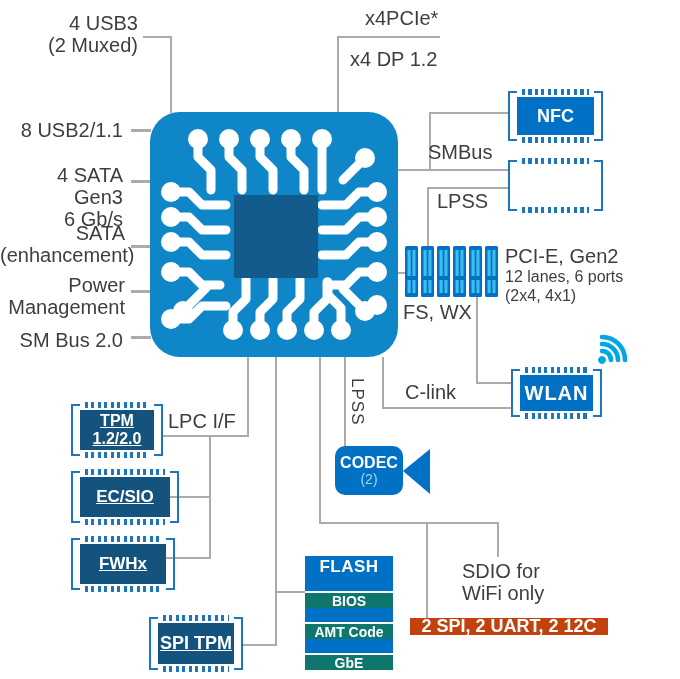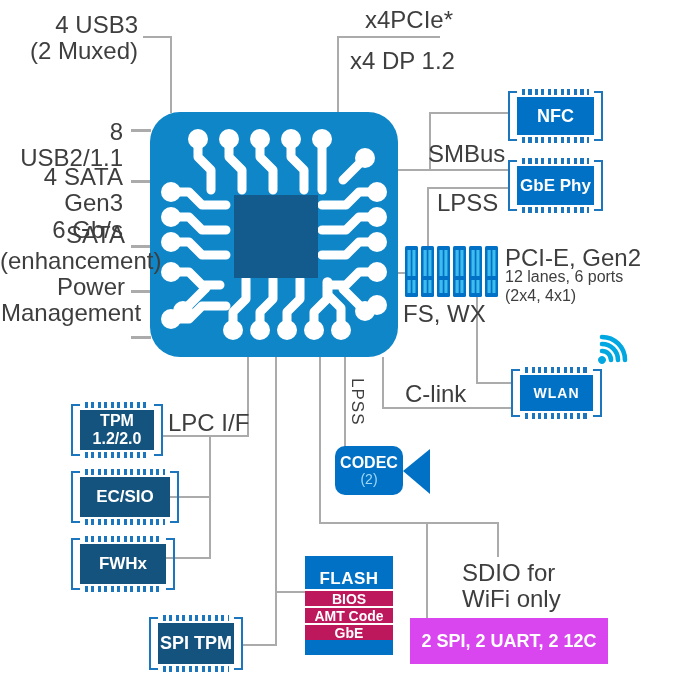--- a/index.html
+++ b/index.html
@@ -3,45 +3,45 @@
 <meta charset="utf-8">
 <style>
   html,body{margin:0;padding:0;background:#fff;}
   #canvas{
     position:relative;width:680px;height:679px;background:#ffffff;overflow:hidden;
     font-family:"Liberation Sans",sans-serif;
   }
   
   .ln{position:absolute;background:#ABABAB;}
   
-  .lbl{position:absolute;color:#3E3E3E;font-size:24px;line-height:1.1;white-space:pre-line;}
+  .lbl{position:absolute;color:#3E3E3E;font-size:20px;line-height:1.1;white-space:pre-line;}
   .lbl.right{text-align:right;}
   .lbl.small{font-size:16px;}
   .lbl.vert{writing-mode:vertical-rl;letter-spacing:1px;font-size:17px;}
   
   .pkg{position:absolute;}
   .pkg .br-l,.pkg .br-r{position:absolute;top:2px;bottom:2px;width:9px;border:2px solid #1B76BD;box-sizing:border-box;}
   .pkg .br-l{left:0;border-right:none;}
   .pkg .br-r{right:0;border-left:none;}
   .pkg .pins-top,.pkg .pins-bot{position:absolute;left:14px;right:14px;height:6px;
     background:repeating-linear-gradient(90deg,#1B76BD 0 3px,transparent 3px 6.5px);}
   .pkg .pins-top{top:0;}
   .pkg .pins-bot{bottom:0;}
   .pkg .body{position:absolute;left:9px;right:9px;top:8px;bottom:8px;display:flex;flex-direction:column;
     align-items:center;justify-content:center;color:#fff;font-weight:bold;text-align:center;white-space:pre-line;}
   .pkg.bright .body{background:#0071C5;}
-  .pkg.dark .body{background:#14537E;}
+  .pkg.dark .body{background:#14537E;text-decoration:underline;}
   
   #flash{position:absolute;left:305px;top:556px;width:88px;height:99px;background:#0071C5;}
   #flash .hd{height:21px;display:flex;align-items:center;justify-content:center;color:#fff;
-    font-weight:bold;font-size:17px;letter-spacing:.5px;margin-top:12px;}
-  #flash .row{height:15px;margin-top:2px;background:#be185d;color:#fff;font-size:14px;font-weight:bold;
+    font-weight:bold;font-size:17px;letter-spacing:.5px;}
+  #flash .row{height:15px;margin-top:16px;background:#0f766e;color:#fff;font-size:14px;font-weight:bold;
     display:flex;align-items:center;justify-content:center;box-shadow:0 -2px 0 #fff;}
   
-  #iobox{position:absolute;left:410px;top:618px;width:198px;height:46px;background:#d946ef;color:#fff;
+  #iobox{position:absolute;left:410px;top:618px;width:198px;height:17px;background:#c2410c;color:#fff;
     font-weight:bold;font-size:18px;display:flex;align-items:center;justify-content:center;}
   
   #codec{position:absolute;left:335px;top:446px;width:68px;height:49px;background:#0071C5;border-radius:10px;
     display:flex;flex-direction:column;align-items:center;justify-content:center;color:#fff;}
   #codec .t{font-weight:bold;font-size:16px;line-height:1.05;}
   #codec .c{font-size:14px;color:#9FD9F6;line-height:1.05;}
   svg{position:absolute;display:block;}
 </style>
 </head>
 <body>
@@ -192,28 +192,27 @@
       <div class="pins-bot"></div>
     <div class="br-l"></div>
       <div class="br-r"></div>
     <div class="body" style="font-size:18px">NFC</div>
   </div>
   <div class="pkg bright" style="left:508px;top:158px;width:95px;height:55px">
     <div class="pins-top"></div>
       <div class="pins-bot"></div>
     <div class="br-l"></div>
       <div class="br-r"></div>
-    <div class="body" style="font-size:17px">GbE Phy</div>
   </div>
   <div class="pkg bright" style="left:511px;top:367px;width:91px;height:52px">
     <div class="pins-top"></div>
       <div class="pins-bot"></div>
     <div class="br-l"></div>
       <div class="br-r"></div>
-    <div class="body" style="font-size:14px;letter-spacing:1px">WLAN</div>
+    <div class="body" style="font-size:20px;letter-spacing:1px">WLAN</div>
   </div>
 
   <div class="pkg dark" style="left:71px;top:402px;width:92px;height:56px">
     <div class="pins-top"></div>
       <div class="pins-bot"></div>
     <div class="br-l"></div>
       <div class="br-r"></div>
     <div class="body" style="font-size:16px;line-height:1.15">TPM
 1.2/2.0</div>
   </div>
@@ -258,20 +257,21 @@
 
   <div class="lbl right" style="left:25px;top:12px;width:113px">4 USB3
 (2 Muxed)</div>
   <div class="lbl right" style="left:10px;top:119px;width:113px">8 USB2/1.1</div>
   <div class="lbl right" style="left:10px;top:164px;width:113px">4 SATA Gen3
 6 Gb/s</div>
   <div class="lbl right" style="left:0px;top:222px;width:125px">SATA
 (enhancement)</div>
   <div class="lbl right" style="left:1px;top:274px;width:124px">Power
 Management</div>
+  <div class="lbl right" style="left:10px;top:329px;width:113px">SM Bus 2.0</div>
   <div class="lbl" style="left:365px;top:7px">x4PCIe*</div>
   <div class="lbl" style="left:350px;top:48px">x4 DP 1.2</div>
   <div class="lbl" style="left:428px;top:141px">SMBus</div>
   <div class="lbl" style="left:437px;top:190px">LPSS</div>
   <div class="lbl" style="left:505px;top:245px">PCI-E, Gen2</div>
   <div class="lbl small" style="left:505px;top:268px">12 lanes, 6 ports</div>
   <div class="lbl small" style="left:505px;top:287px">(2x4, 4x1)</div>
   <div class="lbl" style="left:403px;top:301px">FS, WX</div>
   <div class="lbl" style="left:405px;top:381px">C-link</div>
   <div class="lbl vert" style="left:347px;top:378px">LPSS</div>

